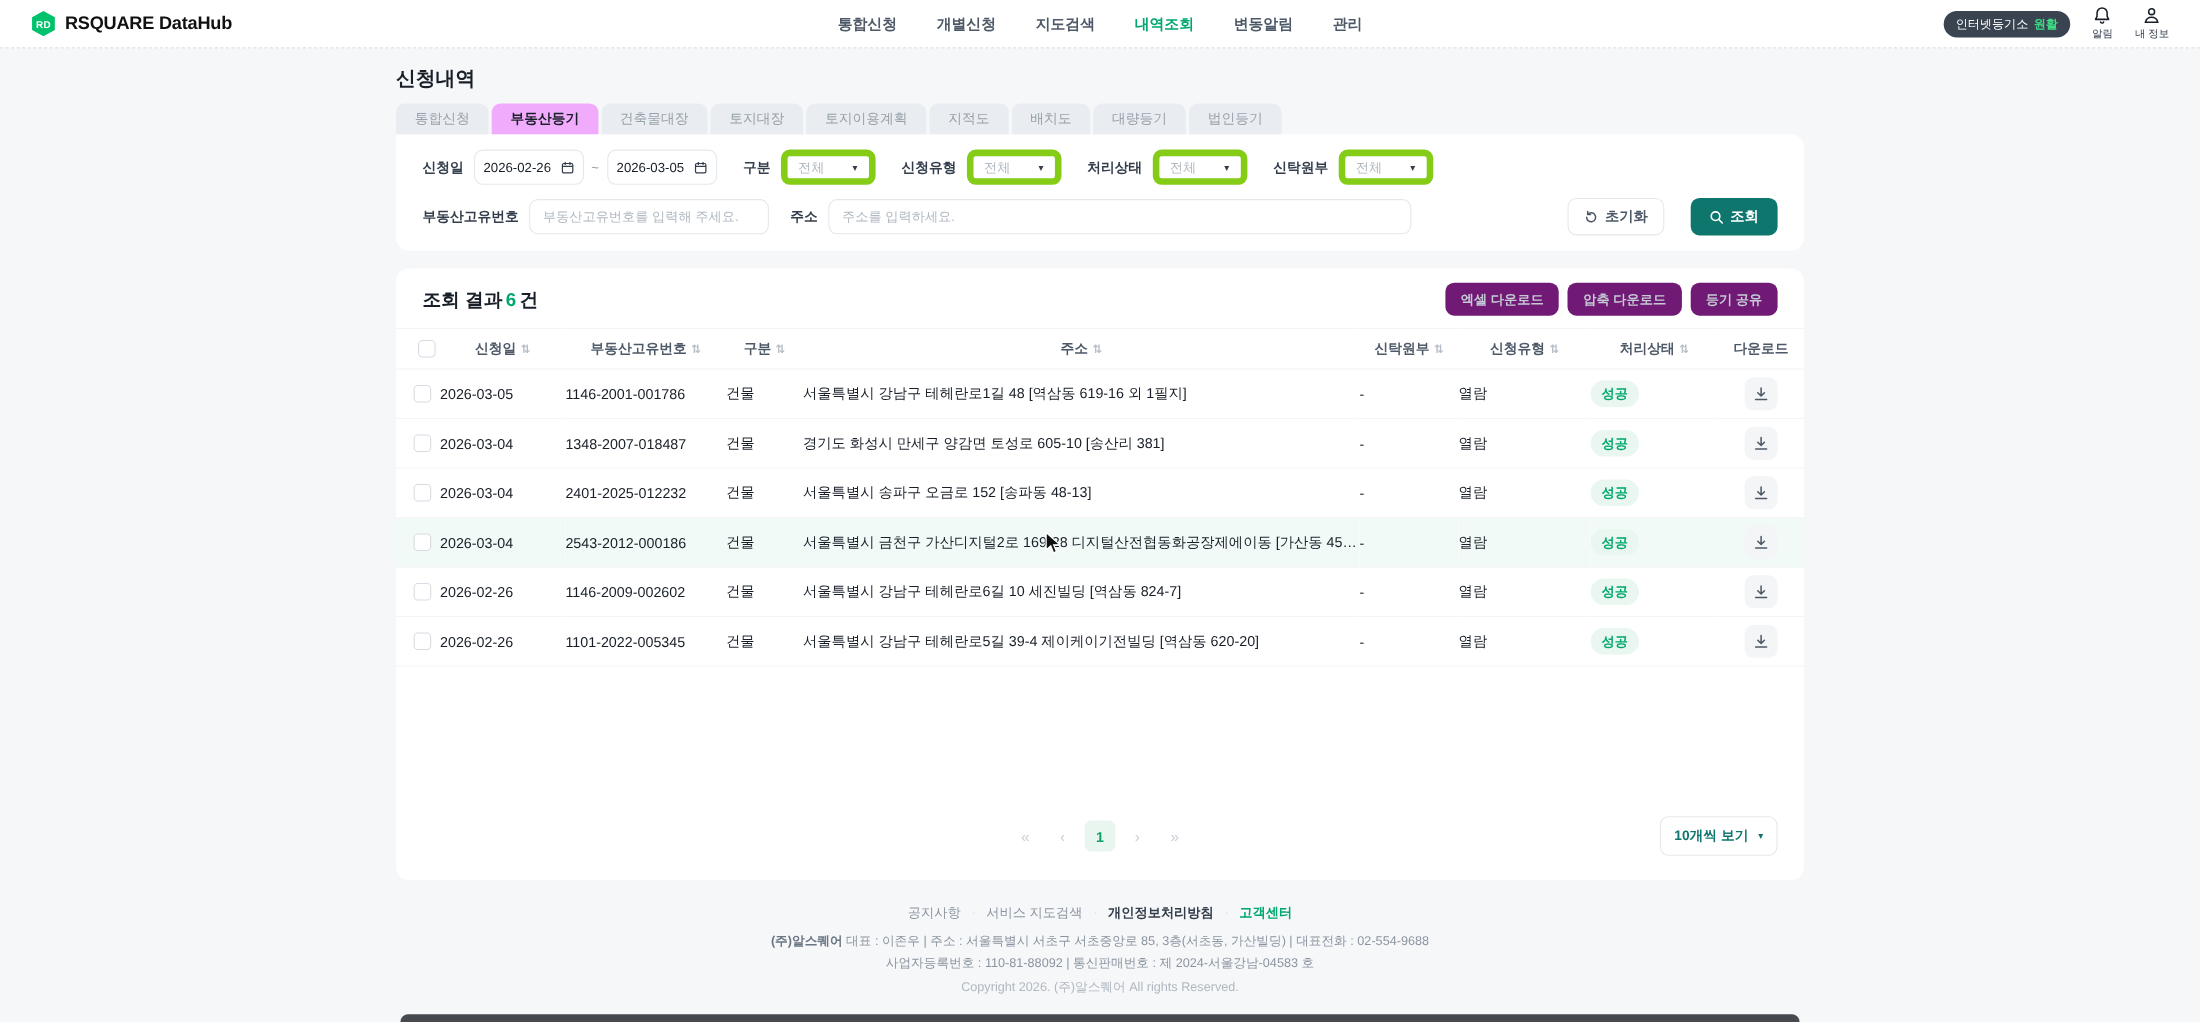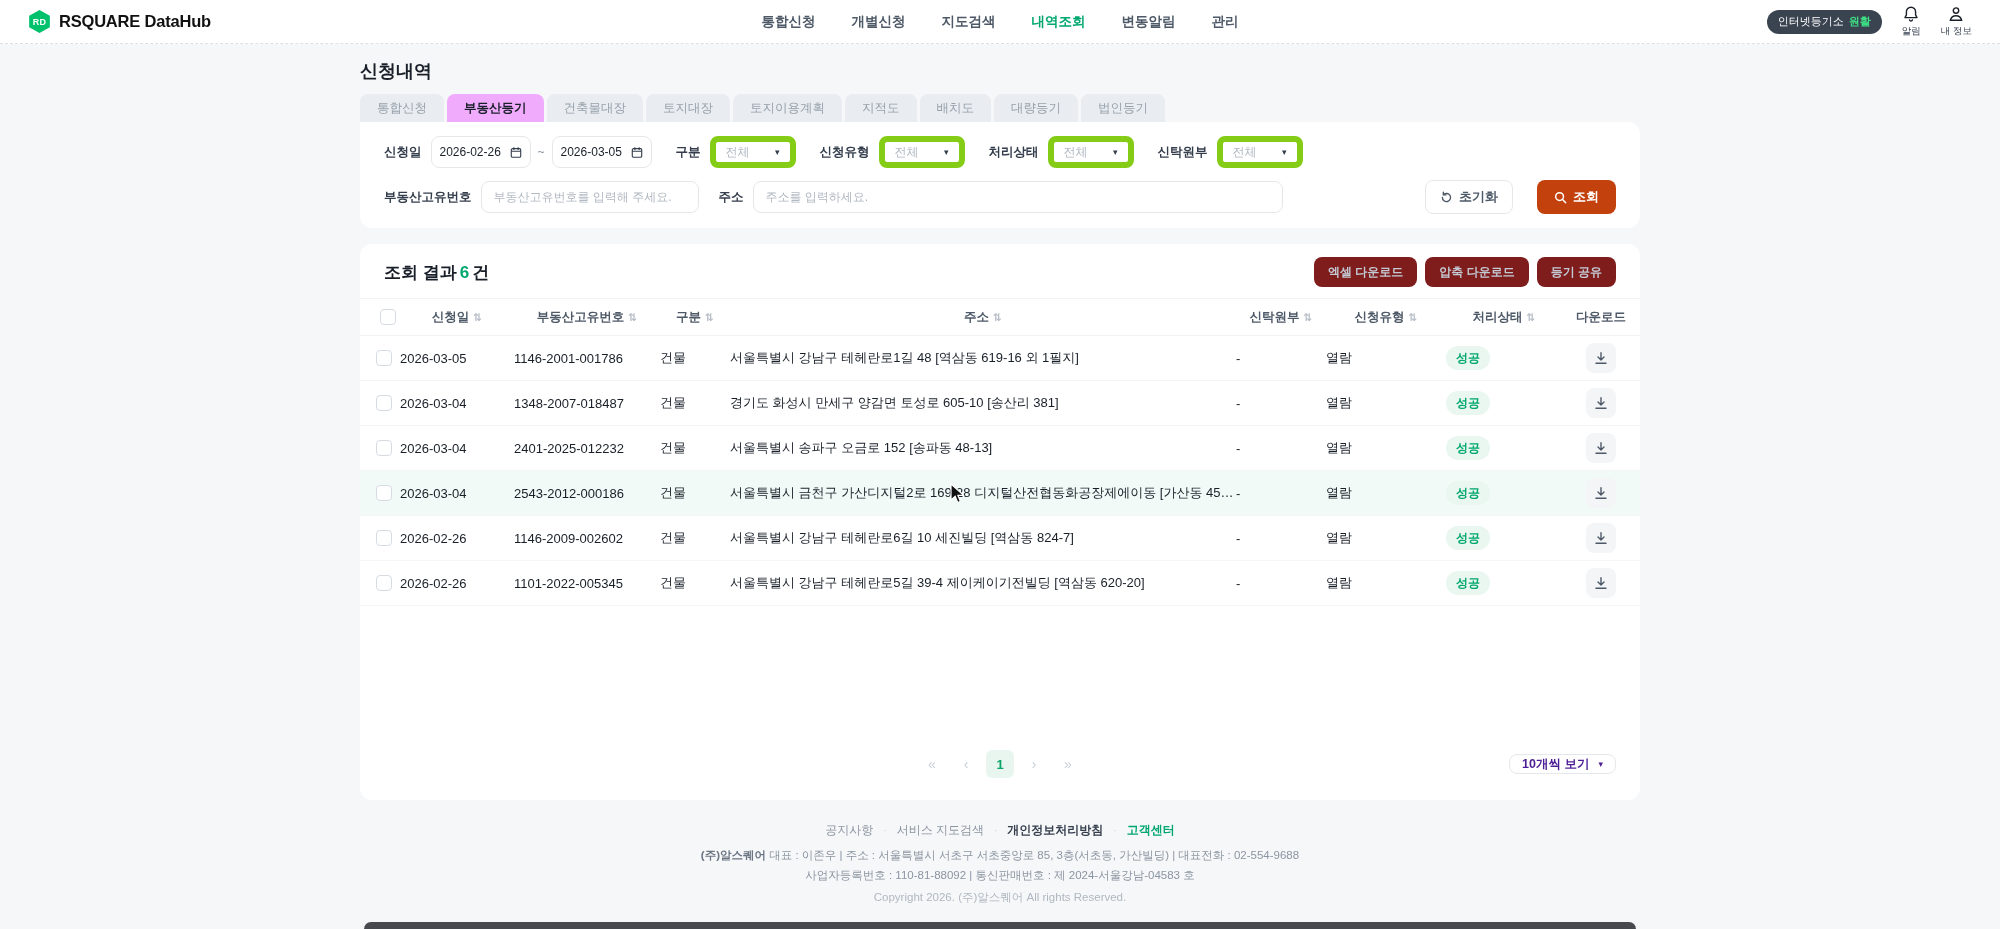--- a/index.html
+++ b/index.html
@@ -55,30 +55,30 @@
   .text-input { height:32px; border:1px solid #e5e8eb; border-radius:8px; padding:0 12px;
     font-size:12px; color:#191f28; font-family:inherit; outline:none; background:#fff; }
   .text-input::placeholder { color:#b0b8c1; }
   .uid-input { width:218px; }
   .addr-input { width:530px; }
   .f-actions { margin-left:auto; display:flex; align-items:center; gap:24px; }
   .btn { display:inline-flex; align-items:center; justify-content:center; gap:6px;
     border-radius:8px; cursor:pointer; font-family:inherit; border:none; white-space:nowrap; }
   .btn-reset { height:34px; padding:0 14px; background:#fff; border:1px solid #e5e8eb;
     color:#4e5968; font-size:13px; font-weight:600; }
-  .btn-search { height:34px; padding:0 17px; background:#c2410c; color:#fff;
+  .btn-search { height:34px; padding:0 17px; background:#0f766e; color:#fff;
     font-size:13px; font-weight:700; }
   
   .results-panel { margin-top:16px; background:#fff; border-radius:12px;
     height:556px; display:flex; flex-direction:column; }
   .results-head { display:flex; align-items:center; padding:13px 24px 11px; }
   .summary { font-size:17px; font-weight:800; color:#191f28; }
   .summary .cnt { color:#00a76f; margin:0 3px; }
   .toolbar { margin-left:auto; display:flex; gap:8px; }
-  .tb-btn { height:30px; padding:0 14px; background:#7f1d1d; color:#c3cad3;
+  .tb-btn { height:30px; padding:0 14px; background:#701a75; color:#c3cad3;
     font-size:12px; font-weight:600; border-radius:8px; border:none; cursor:default; white-space:nowrap; }
   table { width:100%; border-collapse:collapse; table-layout:fixed; }
   thead th { height:37px; border-top:1px solid #f1f3f5; border-bottom:1px solid #f1f3f5;
     font-size:12.5px; font-weight:600; color:#4e5968; text-align:center; white-space:nowrap; }
   .sort { color:#b6bdc6; font-size:10.5px; margin-left:4px; }
   tbody td { height:45px; border-bottom:1px solid #f4f5f7; font-size:13px; color:#191f28;
     white-space:nowrap; overflow:hidden; text-overflow:ellipsis; }
   tr.hl td { background:#f1faf6; }
   .c-check { width:40px; padding-left:16px; }
   .c-date  { width:114px; }
@@ -97,23 +97,23 @@
     display:inline-flex; align-items:center; justify-content:center; cursor:pointer; vertical-align:middle; }
   .spacer { flex:1; }
   
   .pagination-bar { display:grid; grid-template-columns:1fr auto 1fr; align-items:center;
     padding:0 24px 22px; }
   .pager { display:flex; gap:6px; align-items:center; }
   .pg-btn { width:28px; height:28px; display:flex; align-items:center; justify-content:center;
     color:#c8cfd6; font-size:14px; border-radius:6px; cursor:pointer; }
   .pg-cur { background:#e9f6ef; color:#0aa567; font-weight:700; font-size:13px; }
   .page-size-wrap { display:flex; justify-content:flex-end; }
-  .page-size { height:20px; border:1px solid #e5e8eb; border-radius:8px; background:#fff;
+  .page-size { height:36px; border:1px solid #e5e8eb; border-radius:8px; background:#fff;
     display:flex; align-items:center; gap:9px; padding:0 12px; font-size:12.5px;
-    font-weight:600; color:#4c1d95; cursor:pointer; white-space:nowrap; }
+    font-weight:600; color:#0f766e; cursor:pointer; white-space:nowrap; }
   .page-size .caret { font-size:9px; }
   
   .footer { margin-top:22px; text-align:center; }
   .f-links { display:flex; justify-content:center; align-items:center; gap:10px; font-size:12px; }
   .f-link { color:#8b95a1; cursor:pointer; }
   .f-link.strong { color:#333d4b; font-weight:700; }
   .f-link.green { color:#00a76f; font-weight:700; }
   .f-sep { color:#d1d6db; font-size:10px; }
   .f-line { margin-top:9px; font-size:11.5px; color:#8b95a1; }
   .f-line .company { font-weight:700; color:#6b7684; }

